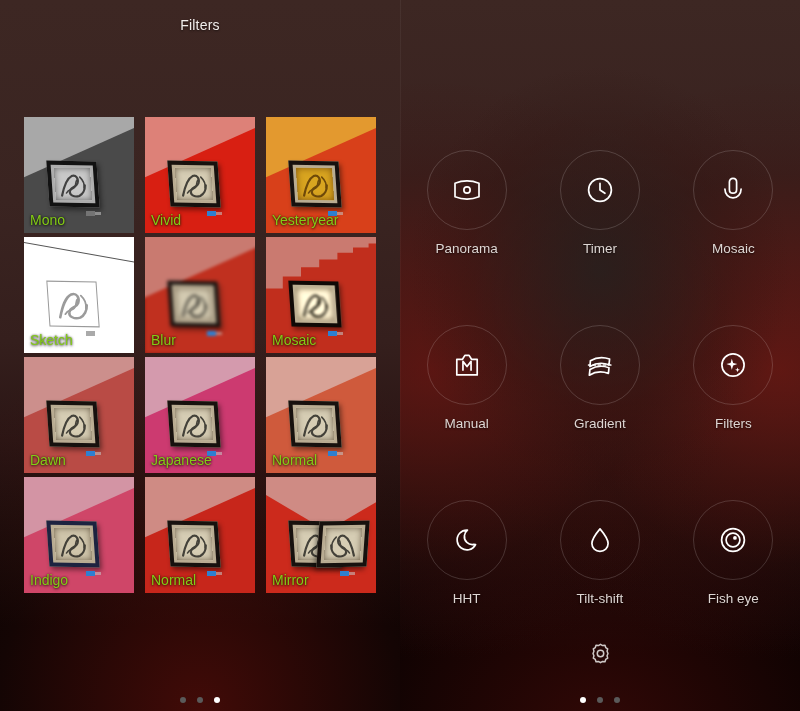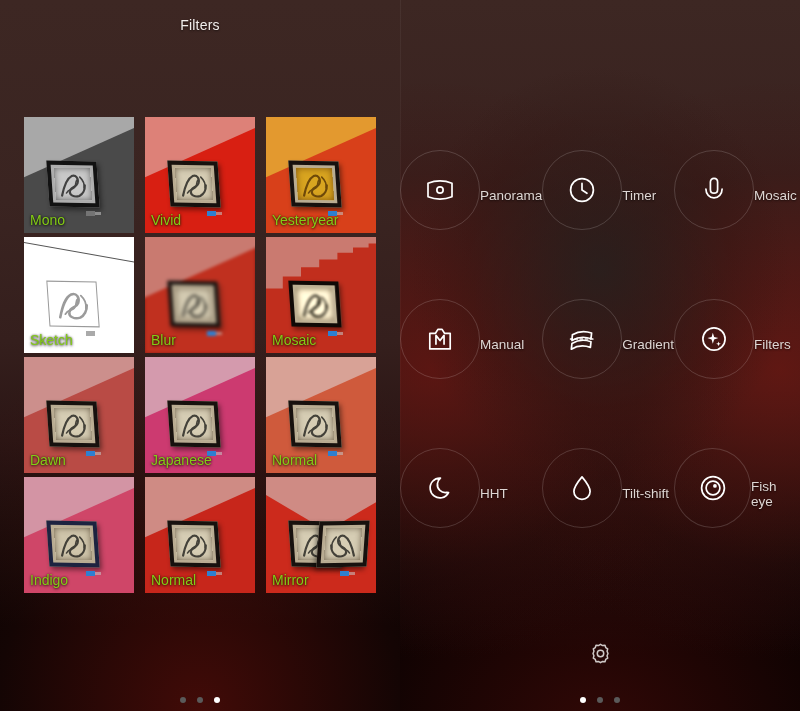--- a/index.html
+++ b/index.html
@@ -85,21 +85,21 @@
     text-shadow:0 1px 3px rgba(0,0,0,.75), 0 0 2px rgba(0,0,0,.6);
     z-index:3;
   }
 
   
   .modes-grid {
     position:absolute; left:0; top:150px; width:400px;
     display:grid; grid-template-columns:repeat(3,1fr);
     row-gap:69px;
   }
-  .mode-item { display:flex; align-items:center; }
+  .mode-item { display:flex; flex-direction:column; align-items:center; }
   .mode-circle {
     width:80px; height:80px; border-radius:50%;
     border:1px solid rgba(255,255,255,0.16);
     display:flex; align-items:center; justify-content:center;
   }
   .mode-label {
     margin-top:11px; color:#ded6d3; font-size:13.5px;
     text-shadow:0 1px 2px rgba(0,0,0,.6);
   }
   .mode-icon { width:36px; height:36px; display:block; }

